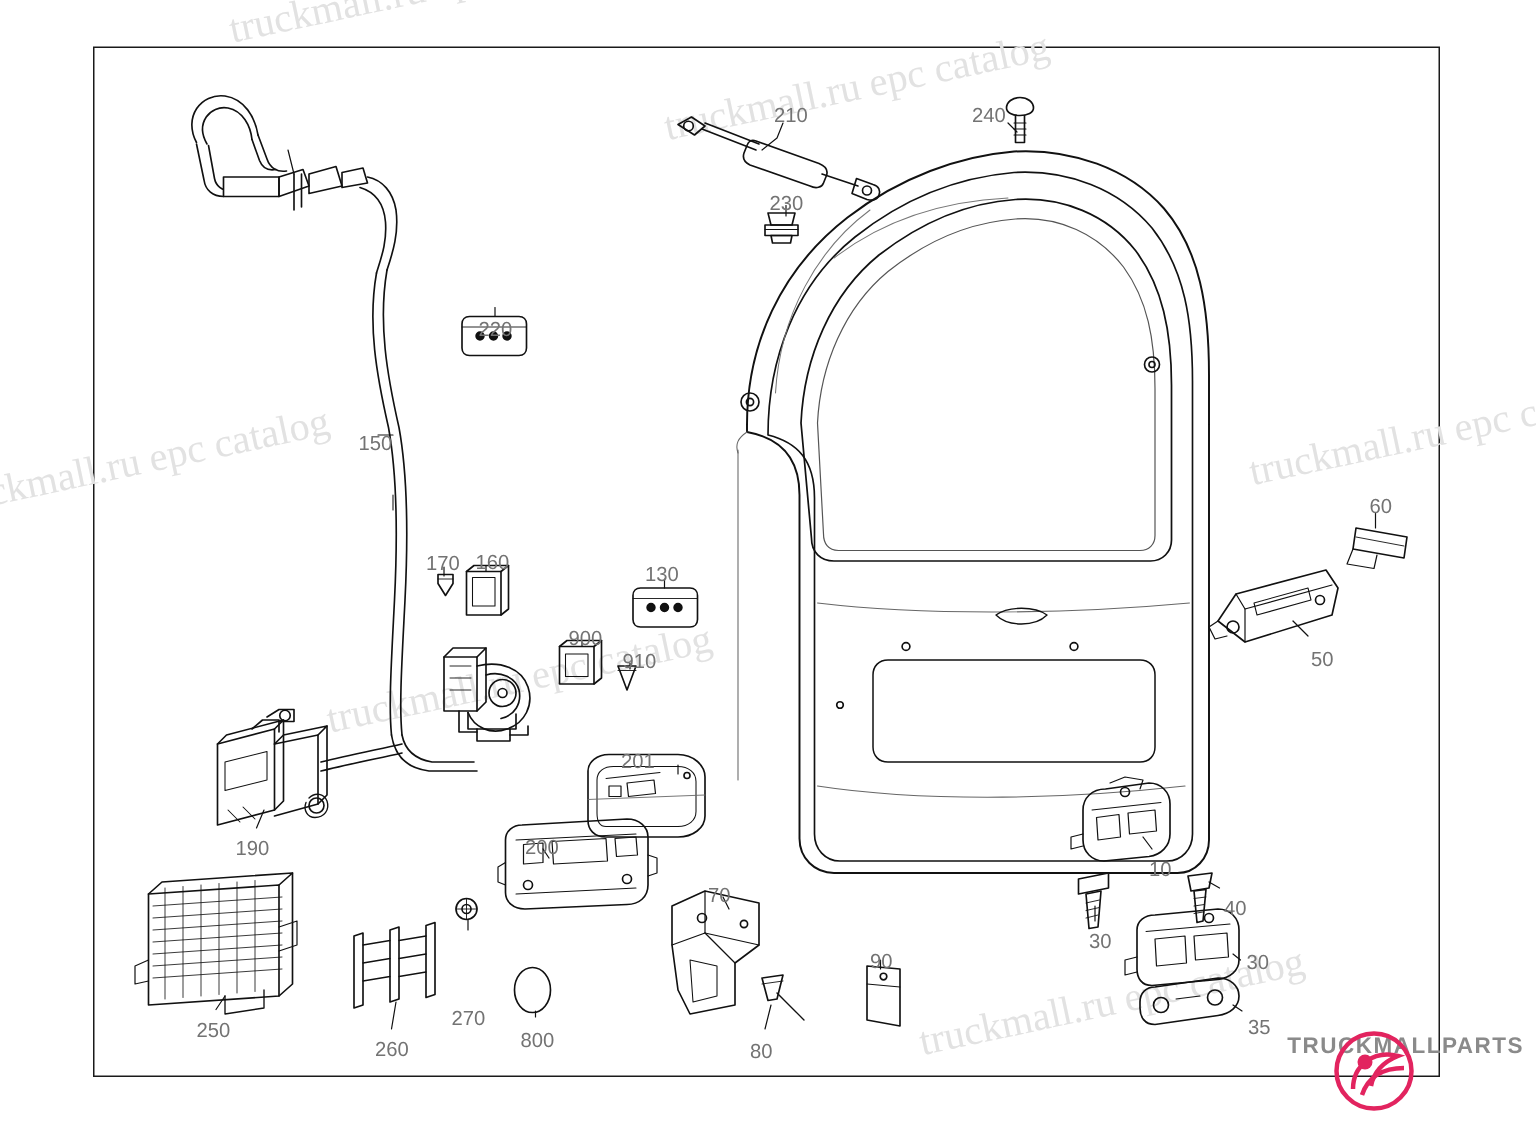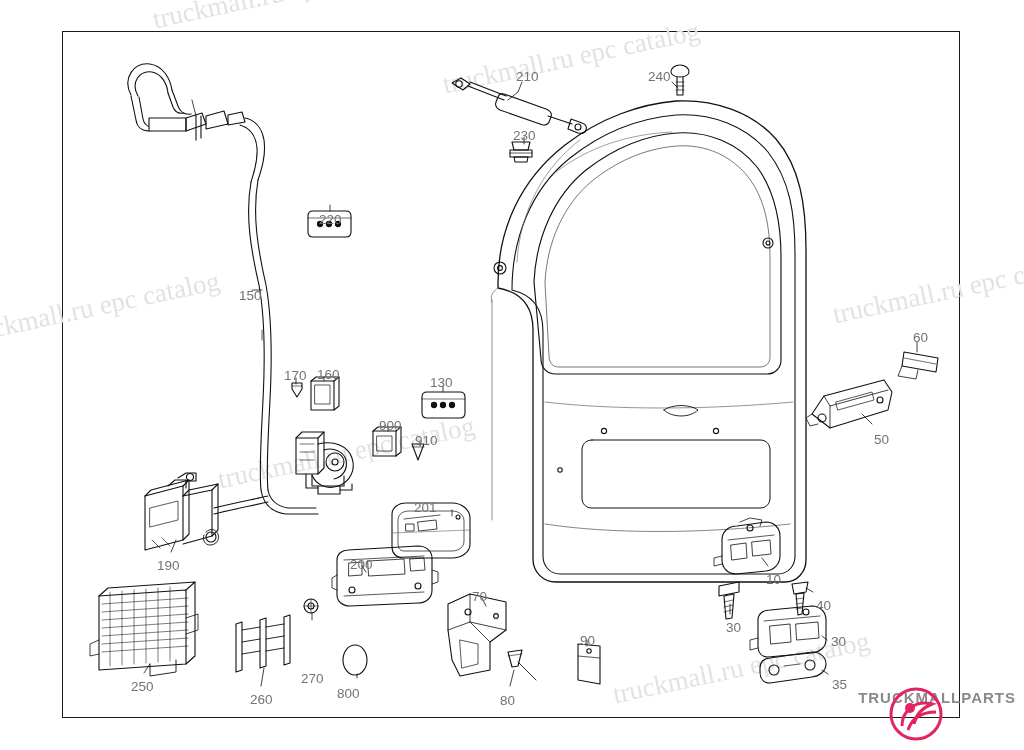--- a/index.html
+++ b/index.html
@@ -437,21 +437,21 @@
       <div class="label" style="left: 766px; top: 572px;">10</div>
       <div class="label" style="left: 816px; top: 598px;">40</div>
       <div class="label" style="left: 472px; top: 589px;">70</div>
       <div class="label" style="left: 726px; top: 620px;">30</div>
       <div class="label" style="left: 831px; top: 634px;">30</div>
       <div class="label" style="left: 580px; top: 633px;">90</div>
       <div class="label" style="left: 301px; top: 627px; margin-top: 44px;">270</div>
       <div class="label" style="left: 832px; top: 677px;">35</div>
       <div class="label" style="left: 131px; top: 679px;">250</div>
       <div class="label" style="left: 250px; top: 692px;">260</div>
-      <div class="label" style="left: 337px; top: 686px;">800</div>
+      <div class="label" style="left: 347px; top: 686px;">800</div>
       <div class="label" style="left: 500px; top: 693px;">80</div>
     </div>
 
   <div class="logo-text">TRUCKMALLPARTS</div>
   <svg class="logo" viewBox="0 0 160 62" xmlns="http://www.w3.org/2000/svg">
     <g fill="none" stroke="#e2245f" stroke-width="3">
       <circle cx="58" cy="30" r="25"></circle>
       <path d="M44,42 C44,26 58,16 74,20 C64,24 58,30 56,40"></path>
       <path d="M50,46 C54,34 64,28 78,28"></path>
     </g>

